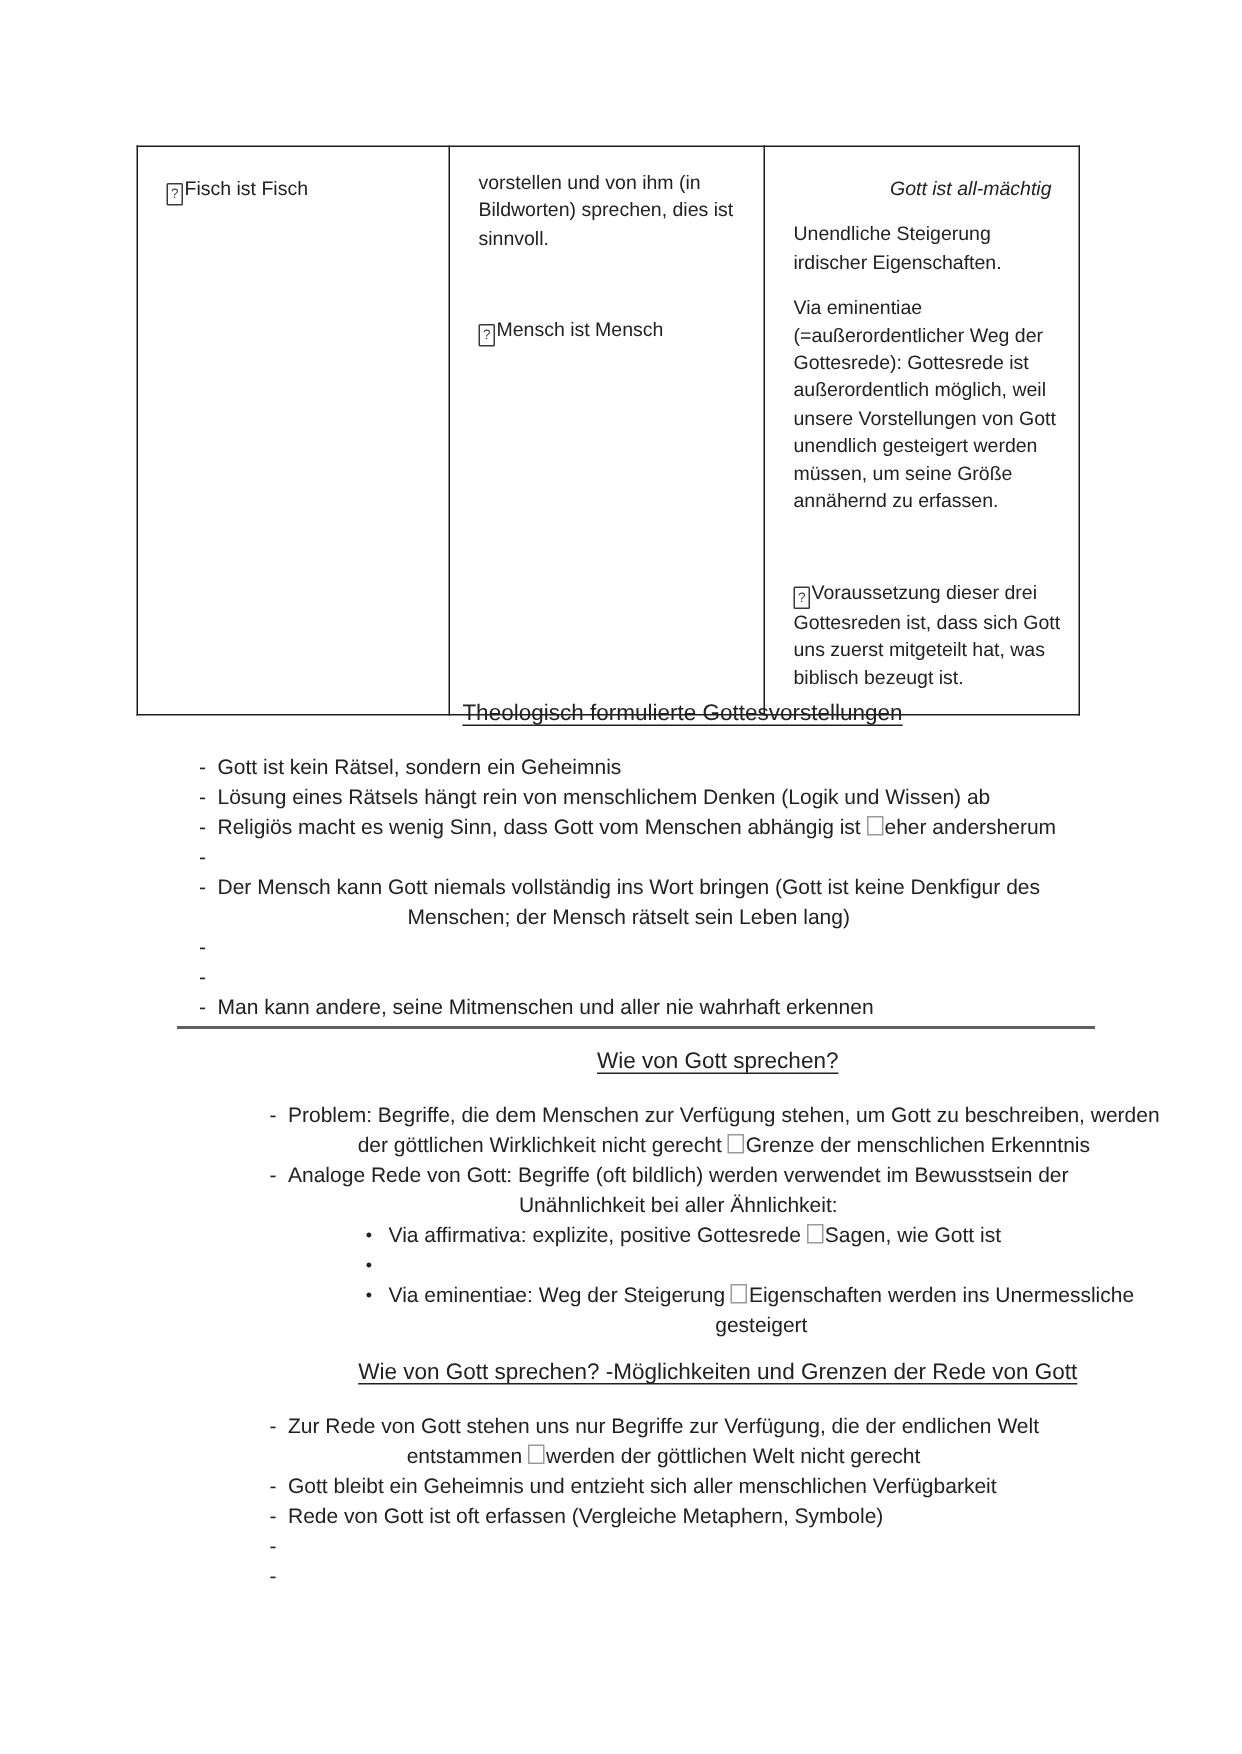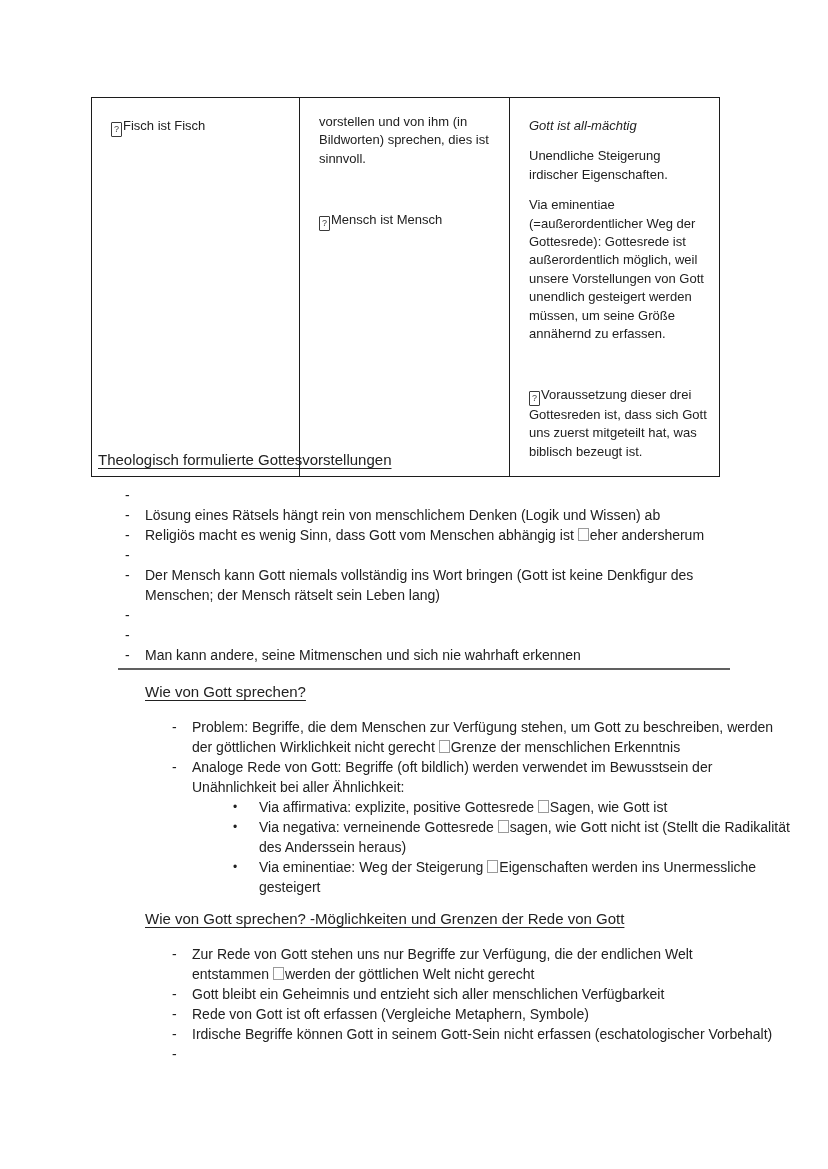--- a/index.html
+++ b/index.html
@@ -6,31 +6,31 @@
   .page{position:relative;width:828px;height:1169px;background:#ffffff;overflow:hidden;
         font-family:"Liberation Sans",sans-serif;color:#212121;}
 
   
   .tbl{position:absolute;left:91px;top:97px;width:628px;border-collapse:collapse;table-layout:fixed;}
   .tbl td{border:1.6px solid #1c1c1c;vertical-align:top;padding:3px 6px 3px 7px;
           font-size:13px;line-height:18.4px;height:318px;box-sizing:border-box;white-space:nowrap;}
   td.c1{width:208px;} td.c2{width:210px;} td.c3{width:210px;}
   .para{margin:12px;min-height:18.4px;}
   .c1 .para:first-child{margin-top:16px;}
-  .c3 .para:first-child{margin-top:16px;}
+  .c3 .para:first-child{margin-top:16px;text-align:right;}
   .it{font-style:italic;}
 
   
   .tofu-q{display:inline-block;width:9px;height:13px;border:1px solid #3a3a3a;border-radius:1px;
           font-size:9px;line-height:12px;text-align:center;vertical-align:-2px;margin-right:1px;color:#3a3a3a;}
   .tofu-sq{display:inline-block;width:9px;height:11px;border:1px solid #9a9a9a;
            vertical-align:-1px;margin:0 1px 0 0;}
 
   
-  .content{position:absolute;left:98px;top:450px;width:714px;}
+  .content{position:absolute;left:98px;top:466px;width:714px;text-align:center;}
   .heading{font-size:15px;font-weight:400;line-height:19px;margin:0;
            text-decoration:underline;text-underline-offset:2.5px;white-space:nowrap;}
   .list{margin-top:16px;font-size:14px;line-height:20px;}
   .item{display:flex;}
   .item.l1{padding-left:27px;}
   .item.l1 .bullet{flex:0 0 20px;}
   .item.l2{padding-left:88px;}
   .item.l2 .bullet{flex:0 0 26px;font-size:12px;}
   .txt{white-space:nowrap;}
   .rule{border-bottom:2px solid #606060;margin:3px 0 0 20px;width:612px;height:0;}
@@ -62,20 +62,21 @@
       </tr>
     </tbody>
   </table>
 
   <div class="content">
     <section>
       <div class="heading">Theologisch formulierte Gottesvorstellungen</div>
       <div class="list">
           <div class="item l1">
             <span class="bullet">-</span>
+            <div class="txt">Gott ist kein Rätsel, sondern ein Geheimnis</div>
           </div>
           <div class="item l1">
             <span class="bullet">-</span>
             <div class="txt">Lösung eines Rätsels hängt rein von menschlichem Denken (Logik und Wissen) ab</div>
           </div>
           <div class="item l1">
             <span class="bullet">-</span>
             <div class="txt">Religiös macht es wenig Sinn, dass Gott vom Menschen abhängig ist <span class="tofu-sq"></span>eher andersherum</div>
           </div>
           <div class="item l1">
@@ -86,21 +87,21 @@
             <div class="txt">Der Mensch kann Gott niemals vollständig ins Wort bringen (Gott ist keine Denkfigur des<br>Menschen; der Mensch rätselt sein Leben lang)</div>
           </div>
           <div class="item l1">
             <span class="bullet">-</span>
           </div>
           <div class="item l1">
             <span class="bullet">-</span>
           </div>
           <div class="item l1">
             <span class="bullet">-</span>
-            <div class="txt">Man kann andere, seine Mitmenschen und sich nie wahrhaft erkennen</div>
+            <div class="txt">Man kann andere, seine Mitmenschen und aller nie wahrhaft erkennen</div>
           </div>
         </div>
       <div class="rule"></div>
     </section>
 
     <section>
       <div class="heading">Wie von Gott sprechen?</div>
       <div class="list">
           <div class="item l1">
             <span class="bullet">-</span>
@@ -109,21 +110,20 @@
           <div class="item l1">
             <span class="bullet">-</span>
             <div class="txt">Analoge Rede von Gott: Begriffe (oft bildlich) werden verwendet im Bewusstsein der<br>Unähnlichkeit bei aller Ähnlichkeit:</div>
           </div>
           <div class="item l2">
             <span class="bullet">•</span>
             <div class="txt">Via affirmativa: explizite, positive Gottesrede <span class="tofu-sq"></span>Sagen, wie Gott ist</div>
           </div>
           <div class="item l2">
             <span class="bullet">•</span>
-            <div class="txt">Via negativa: verneinende Gottesrede <span class="tofu-sq"></span>sagen, wie Gott nicht ist (Stellt die Radikalität<br>des Anderssein heraus)</div>
           </div>
           <div class="item l2">
             <span class="bullet">•</span>
             <div class="txt">Via eminentiae: Weg der Steigerung <span class="tofu-sq"></span>Eigenschaften werden ins Unermessliche<br>gesteigert</div>
           </div>
         </div>
     </section>
 
     <section>
       <div class="heading">Wie von Gott sprechen? -Möglichkeiten und Grenzen der Rede von Gott</div>
@@ -135,21 +135,20 @@
           <div class="item l1">
             <span class="bullet">-</span>
             <div class="txt">Gott bleibt ein Geheimnis und entzieht sich aller menschlichen Verfügbarkeit</div>
           </div>
           <div class="item l1">
             <span class="bullet">-</span>
             <div class="txt">Rede von Gott ist oft erfassen (Vergleiche Metaphern, Symbole)</div>
           </div>
           <div class="item l1">
             <span class="bullet">-</span>
-            <div class="txt">Irdische Begriffe können Gott in seinem Gott-Sein nicht erfassen (eschatologischer Vorbehalt)</div>
           </div>
           <div class="item l1">
             <span class="bullet">-</span>
           </div>
         </div>
     </section>
   </div>
 
 </div>
 

